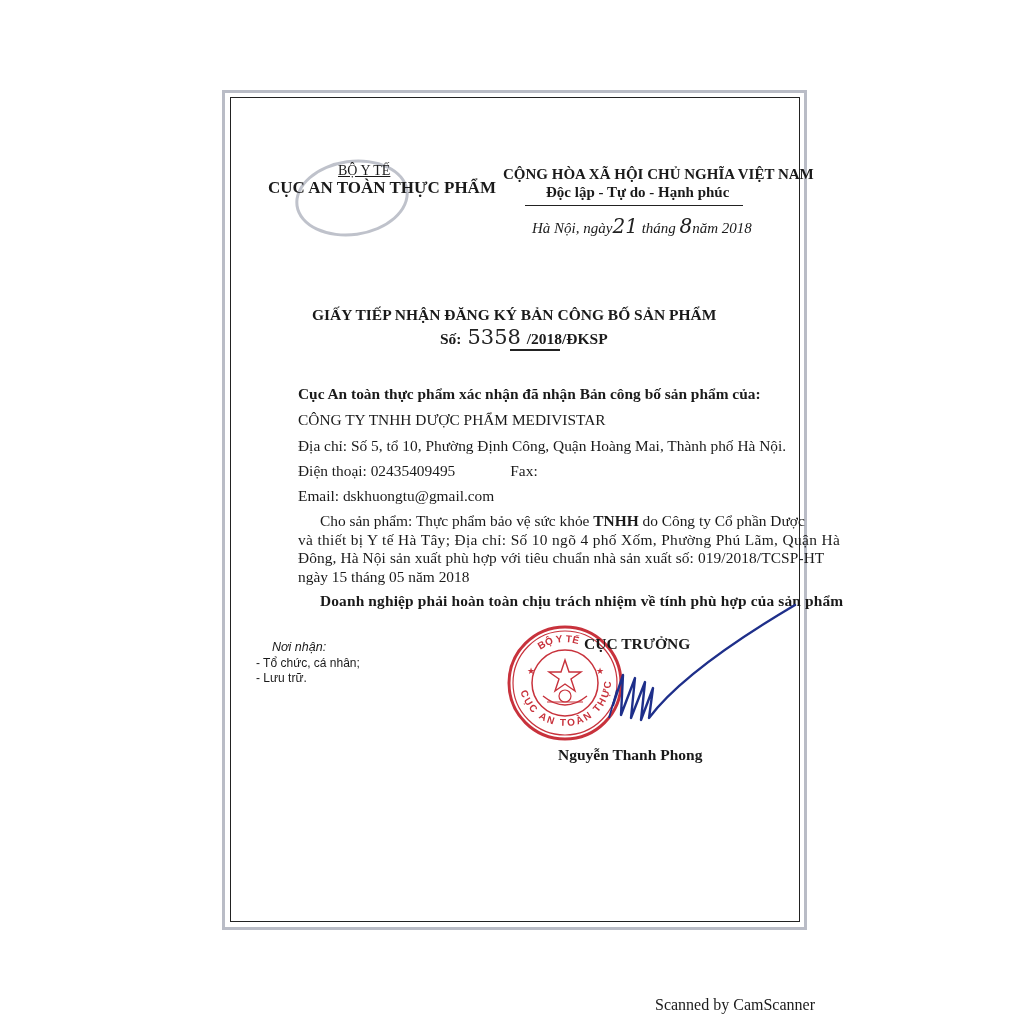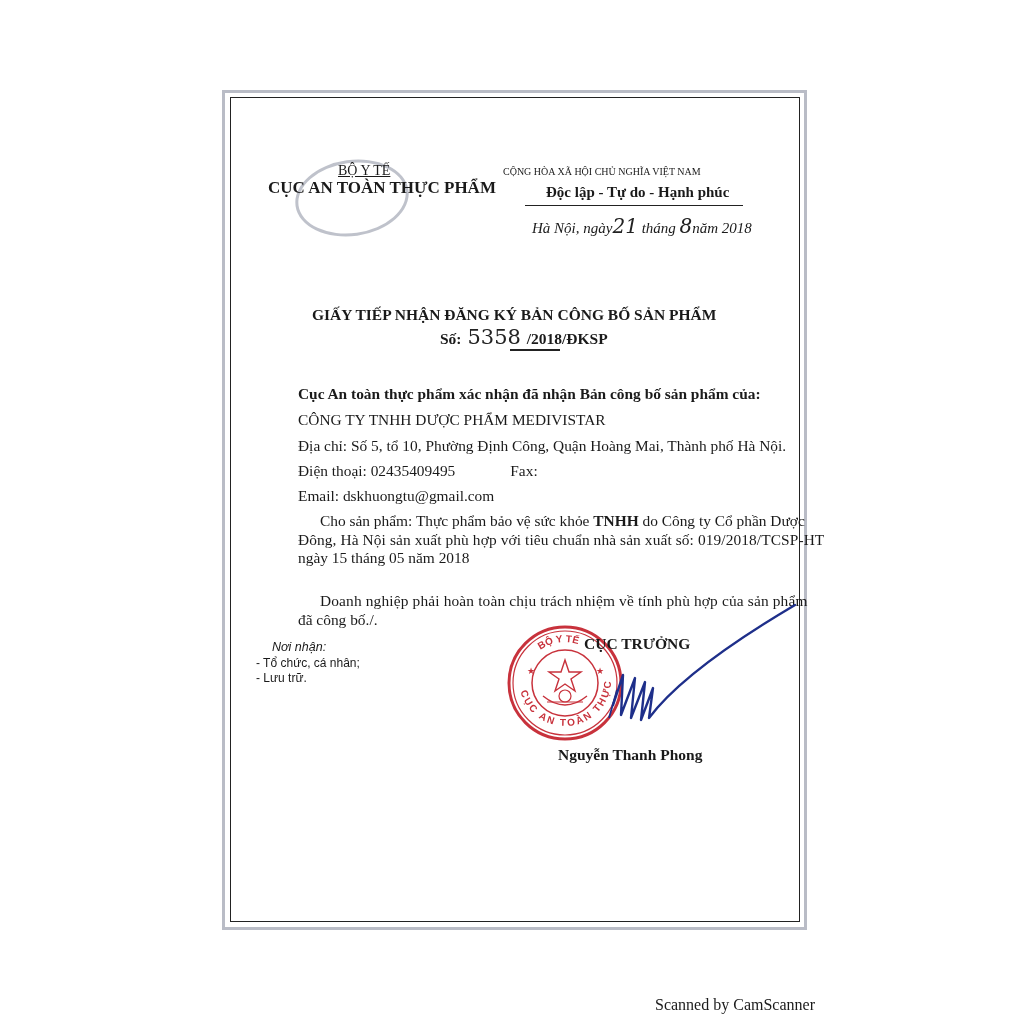--- a/index.html
+++ b/index.html
@@ -7,41 +7,41 @@
          font-family:"Liberation Serif", "DejaVu Serif", serif; color:#1a1a1a; }
   .frame-outer { position:absolute; left:222px; top:90px; width:585px; height:840px;
                  border:3px solid #b9bcc6; box-sizing:border-box; }
   .frame-inner { position:absolute; left:230px; top:97px; width:570px; height:825px;
                  border:1.5px solid #222; box-sizing:border-box; }
   .abs { position:absolute; white-space:nowrap; }
   .agency-top { left:338px; top:163px; font-size:14px; text-decoration:underline; }
   .agency-name { left:268px; top:178px; font-size:17px; font-weight:bold; }
   .logo-oval { left:295px; top:160px; width:108px; height:70px; border:3px solid #8a8fa0; border-radius:50%;
                opacity:.55; position:absolute; transform:rotate(-8deg); }
-  .nation { left:503px; top:166px; font-size:10px; font-weight:normal; }
+  .nation { left:503px; top:166px; font-size:15px; font-weight:bold; }
   .motto { left:546px; top:184px; font-size:15px; font-weight:bold; }
   .motto-line { position:absolute; left:525px; top:205px; width:218px; height:1px; background:#222; }
   .date { left:532px; top:214px; font-size:15px; font-style:italic; }
   .hand { font-family:"DejaVu Serif", serif; font-size:20px; color:#222; }
   .title { left:312px; top:306px; font-size:15.5px; font-weight:bold; }
   .numline { left:440px; top:325px; font-size:15.5px; font-weight:bold; }
   .numline .hand { font-weight:normal; font-size:21px; margin:0 2px; }
   .title-rule { position:absolute; left:510px; top:349px; width:50px; height:1.5px; background:#222; }
   .body { font-size:15.4px; }
   .l1 { left:298px; top:385px;font-weight:bold; }
   .l2 { left:298px; top:411px; }
   .l3 { left:298px; top:437px; }
   .l4 { left:298px; top:462px; }
   .l4 .fax { margin-left:55px; }
   .l5 { left:298px; top:487px; }
   .para { position:absolute; left:298px; top:511px; width:508px; font-size:15.4px; line-height:18.5px;
           text-align:justify; text-indent:0; }
   .p1 { top:512px; }
   .p1 span.row { display:block; white-space:nowrap; }
-  .p2 { top:592px; }
+  .p2 { top:592px;font-weight:bold; }
   .recv-title { left:272px; top:640px; font-size:12.5px; font-style:italic; font-family:"Liberation Sans", sans-serif; }
   .recv1 { left:256px; top:656px; font-size:12px; font-family:"Liberation Sans", sans-serif; }
   .recv2 { left:256px; top:671px; font-size:12px; font-family:"Liberation Sans", sans-serif; }
   .role { left:584px; top:635px; font-size:15.5px; font-weight:bold; }
   .signer { left:558px; top:746px; font-size:15.5px; font-weight:bold; }
   .scanner { left:655px; top:996px; font-size:16px; font-family:Liberation Serif, serif; }
   svg.stamp { position:absolute; left:505px; top:624px; }
   svg.signature { position:absolute; left:595px; top:600px; }
 </style>
 </head>
@@ -74,27 +74,27 @@
 <div class="abs body l1">Cục An toàn thực phẩm xác nhận đã nhận Bản công bố sản phẩm của:</div>
 <div class="abs body l2">CÔNG TY TNHH DƯỢC PHẨM MEDIVISTAR</div>
 <div class="abs body l3">Địa chỉ: Số 5, tổ 10, Phường Định Công, Quận Hoàng Mai, Thành phố Hà Nội.</div>
 <div class="abs body l4">
   <span>Điện thoại: 02435409495</span><span class="fax">Fax:</span>
 </div>
 <div class="abs body l5">Email: dskhuongtu@gmail.com</div>
 
 <div class="para p1">
   <span class="row" style="padding-left:22px;"><span>Cho sản phẩm: Thực phẩm bảo vệ sức khỏe </span><b>TNHH</b><span> do Công ty Cổ phần Dược</span></span>
+  <span class="row" style="letter-spacing:.35px;">và thiết bị Y tế Hà Tây; Địa chỉ: Số 10 ngõ 4 phố Xốm, Phường Phú Lãm, Quận Hà</span>
   <span class="row" style="letter-spacing:.1px;">Đông, Hà Nội sản xuất phù hợp với tiêu chuẩn nhà sản xuất số: 019/2018/TCSP-HT</span>
   <span class="row">ngày 15 tháng 05 năm 2018</span>
 </div>
 
 <div class="para p2">
   <span class="row" style="display:block;white-space:nowrap;padding-left:22px;letter-spacing:.15px;">Doanh nghiệp phải hoàn toàn chịu trách nhiệm về tính phù hợp của sản phẩm</span>
-  <span class="row" style="display:block;white-space:nowrap;">đã công bố./.</span>
 </div>
 
 <div class="abs recv-title">Nơi nhận:</div>
 <div class="abs recv1">- Tổ chức, cá nhân;</div>
 <div class="abs recv2">- Lưu trữ.</div>
 
 <svg class="stamp" width="120" height="118" viewBox="0 0 120 118">
   <defs>
     <path id="arcTop" d="M 18 60 A 42 42 0 0 1 102 60"></path>
     <path id="arcBot" d="M 14 56 A 46 46 0 0 0 106 56"></path>

